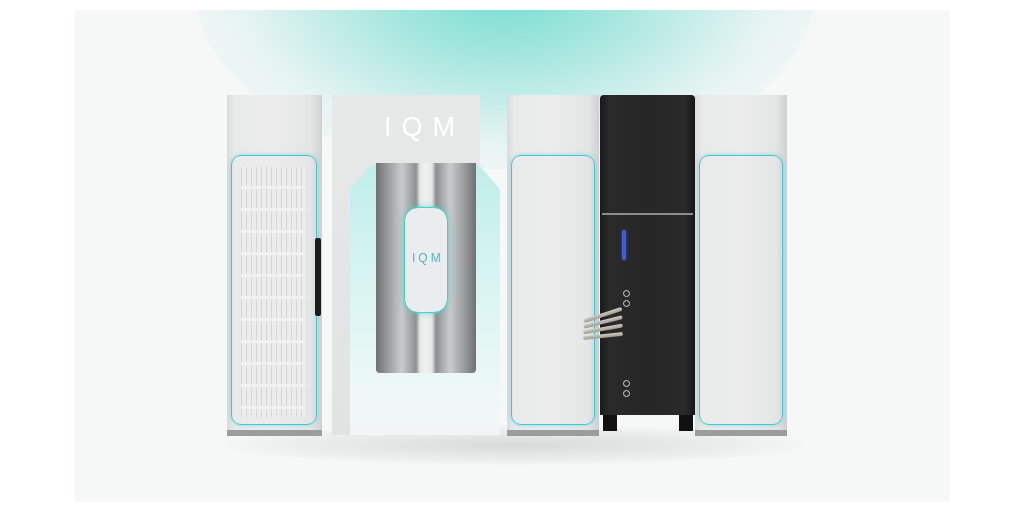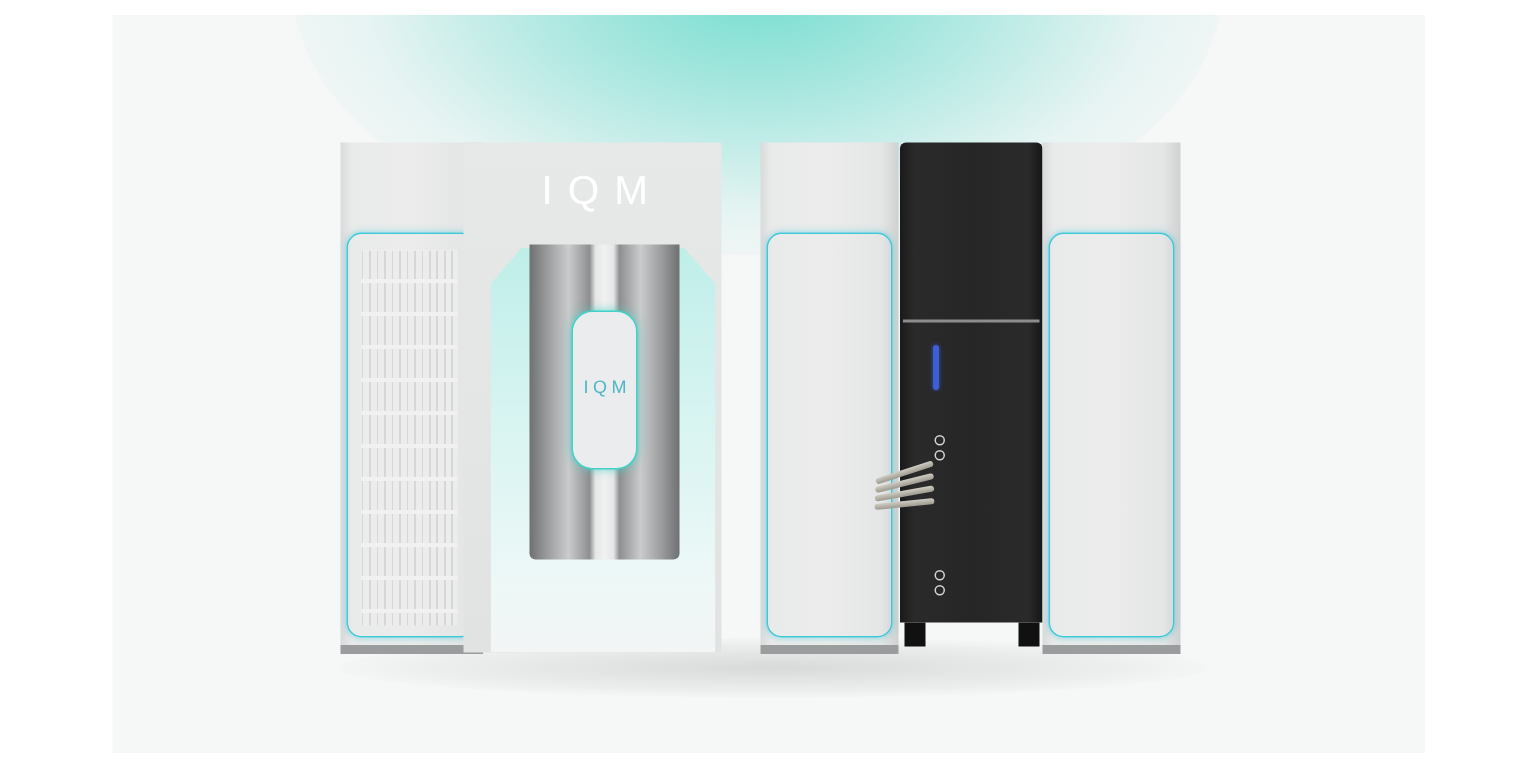--- a/index.html
+++ b/index.html
@@ -36,21 +36,21 @@
   <div class="glow"></div>
   <div class="floor-shadow"></div>
 
   <div class="abs cab" style="left:152px; top:85px; width:95px; height:335px;">
     <div class="panel-outline" style="left:4px; top:60px; width:84px; height:268px;"></div>
     <div class="vent" style="left:14px; top:72px; width:64px; height:250px;"></div>
     <div class="side-slot" style="left:88px; top:143px; width:6px; height:78px;"></div>
   </div>
   <div class="abs cab-base" style="left:152px; top:420px; width:95px;"></div>
 
-  <div class="abs gate" style="left:234px; top:85px; width:148px; height:340px;padding-left:24px;">
+  <div class="abs gate" style="left:257px; top:85px; width:148px; height:340px;">
     <div class="abs logo" style="left:52px; top:17px; font-size:27px;">IQM</div>
     <div class="abs opening" style="left:18px; top:70px; width:150px; height:270px; clip-path:polygon(14% 0,86% 0,100% 9%,100% 100%,0 100%,0 9%);"></div>
 
     <div class="abs cryo" style="left:44px; top:68px; width:100px; height:210px;">
       <div class="cryo-window" style="left:28px; top:44px; width:42px; height:104px;"></div>
       <div class="abs logo-small" style="left:36px; top:88px; font-size:12px;">IQM</div>
     </div>
   </div>
 
   <div class="abs cab" style="left:432px; top:85px; width:92px; height:335px;">

